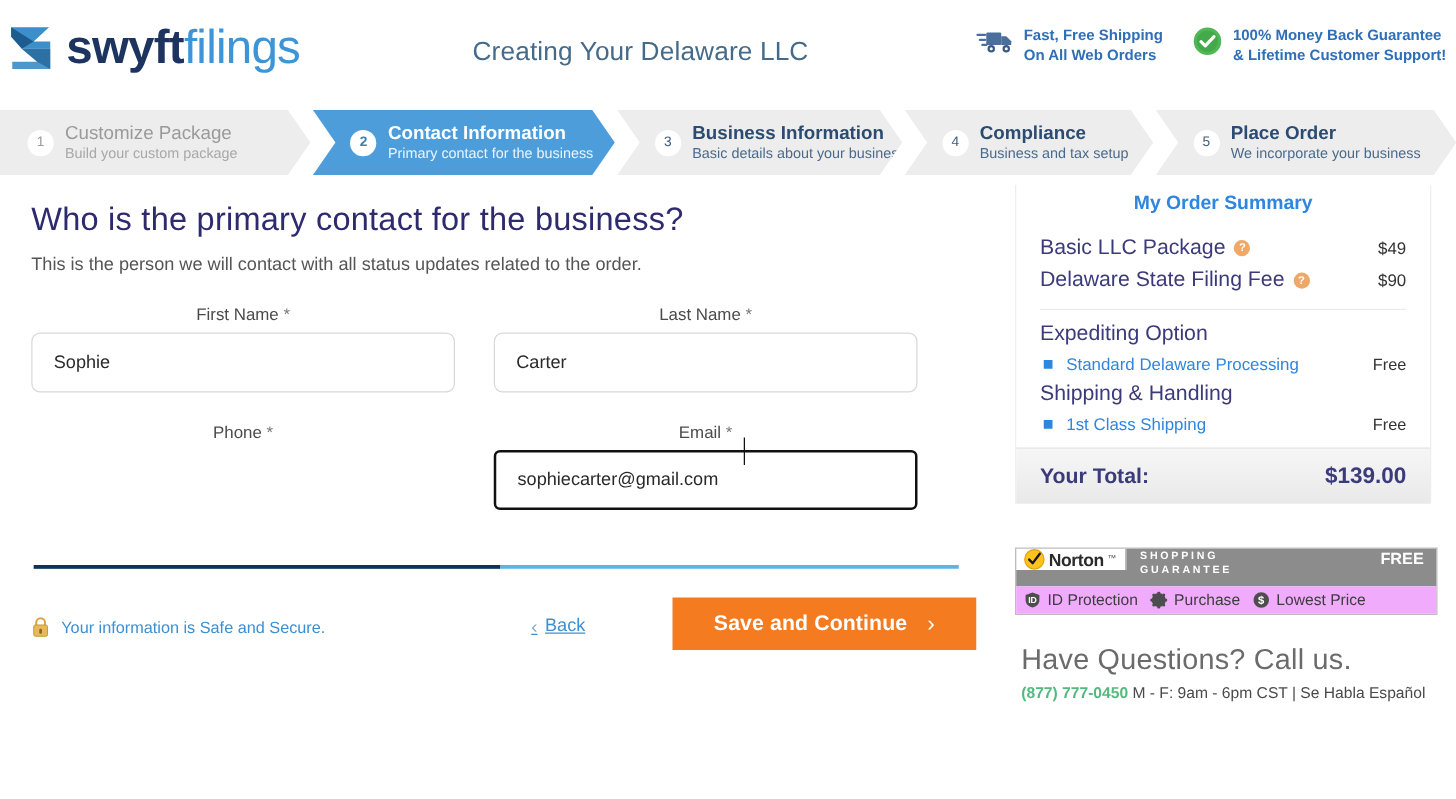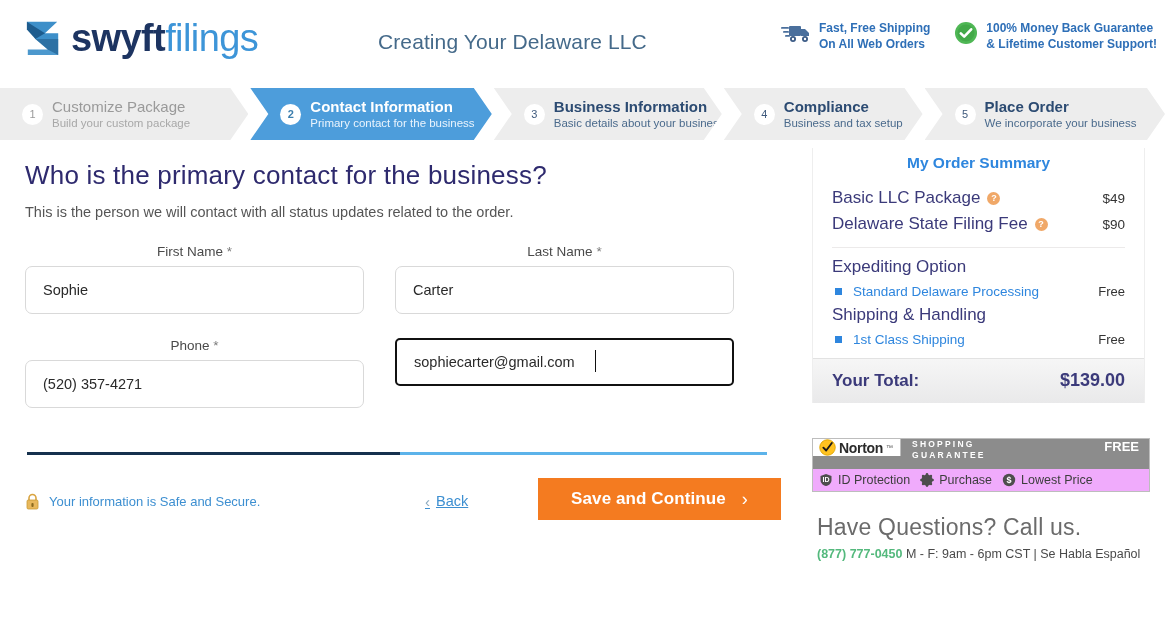--- a/index.html
+++ b/index.html
@@ -11,21 +11,21 @@
   }
 
   
   .header {
     position: relative;
     height: 86px;
     background: #ffffff;
   }
   .logo-wrap {
     position: absolute;
-    left: 24px; top: 18px;
+    left: 6px; top: 18px;
     display: flex; align-items: center; gap: 9px;
   }
   .logo-mark { width: 38px; height: 40px; display: block; }
   .logo-text {
     font-size: 38px; line-height: 1;
     letter-spacing: -0.6px;
     white-space: nowrap;
   }
   .logo-swyft { color: #1d3461; font-weight: bold; }
   .logo-filings { color: #3d95d8; font-weight: normal; }
@@ -457,23 +457,26 @@
         <input class="field-input" type="text" value="Carter" style="">
       </div>
     </div>
 
     <div class="field-row">
       <div class="field">
         <label class="field-label">
           <span>Phone</span>
           <span class="req">*</span>
         </label>
-        <input class="field-input" type="text" value="(520) 357-4271" style="">
       </div>
       <div class="field caret-holder">
+        <label class="field-label">
+          <span>Email</span>
+          <span class="req">*</span>
+        </label>
         <input class="field-input focused" type="text" value="sophiecarter@gmail.com" style="">
         <div class="caret"></div>
       </div>
     </div>
 
     <div class="divider-bar"></div>
 
     <div class="actions">
       <div class="secure">
         <svg width="15" height="17" viewBox="0 0 15 17">

